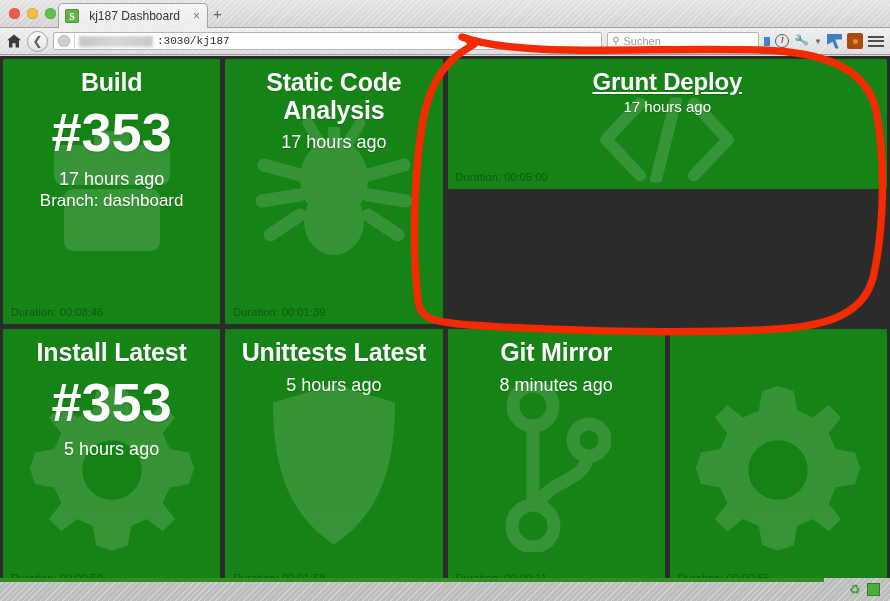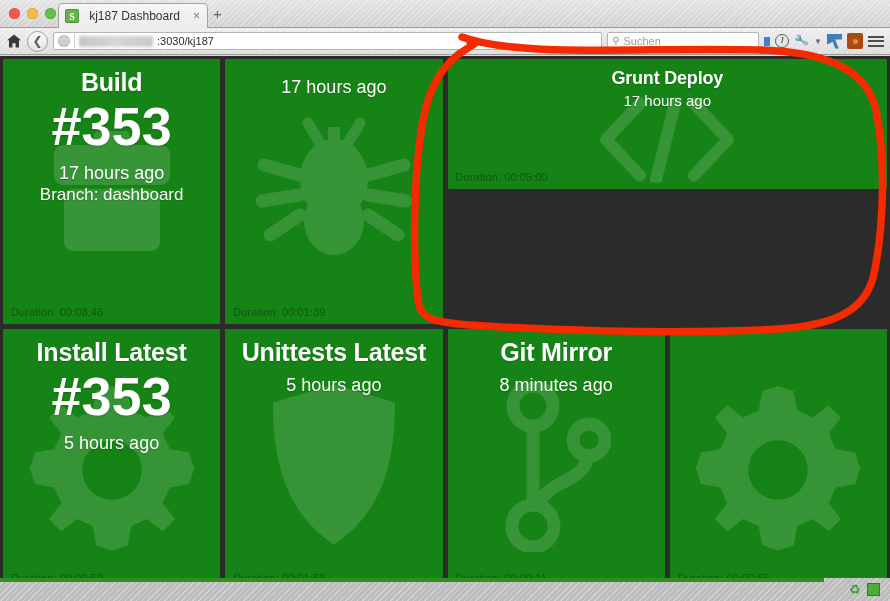--- a/index.html
+++ b/index.html
@@ -135,21 +135,21 @@
     background: #d0d0d0; flex: 0 0 auto;
     box-shadow: inset 0 0 0 1px #bdbdbd;
   }
   .url-sep { width:1px;height:14px;background:#cfcfcf;flex:0 0 auto; }
   .url-redacted {
     width: 74px; height: 11px;
     background: linear-gradient(90deg,#c6c6c6,#d6d6d6,#c9c9c9);
     filter: blur(1.6px);
     flex: 0 0 auto;
   }
-  .url-text { font-size: 11px; color: #2a2a2a; white-space: nowrap; }
+  .url-text { font-size: 11px; color: #2a2a2a; white-space: nowrap; font-family: Liberation Mono, monospace; }
 
   .searchbar {
     position: relative; z-index: 2;
     width: 152px; height: 18px;
     background: #fff; border: 1px solid #b4b4b4; border-radius: 2px;
     display: flex; align-items: center; gap: 4px;
     padding: 0 4px; flex: 0 0 auto;
   }
   .search-glyph { color:#8d8d8d; font-size:10px; line-height:1; }
   .search-ph { font-size: 11px; color: #9a9a9a; }
@@ -224,26 +224,27 @@
 
   .tile-inner { position: relative; z-index: 2; }
 
   .tile-title {
     font-size: 25px;
     font-weight: bold;
     line-height: 1.1;
     letter-spacing: -.2px;
     text-shadow: 0 1px 1px rgba(0,0,0,.18);
   }
-  .tile.compact .tile-title { font-size: 18px; }
+  .tile.compact .tile-title { font-size: 24px; text-decoration: underline; }
 
   .tile-number {
     font-size: 54px;
     font-weight: bold;
     line-height: 1.08;
+    margin-top: 6px;
     text-shadow: 0 1px 2px rgba(0,0,0,.18);
   }
   .tile-sub {
     font-size: 18px;
     margin-top: 7px;
     line-height: 1.25;
     text-shadow: 0 1px 1px rgba(0,0,0,.18);
   }
   .tile.compact .tile-sub { font-size: 15px; margin-top: 3px; }
   .tile-branch {
@@ -387,20 +388,21 @@
             <svg width="160" height="150" viewBox="0 0 160 150">
               <ellipse cx="80" cy="62" rx="34" ry="40" fill="#ffffff"></ellipse>
               <ellipse cx="80" cy="104" rx="30" ry="34" fill="#ffffff"></ellipse>
               <rect x="74" y="10" width="12" height="120" fill="#ffffff"></rect>
               <path d="M46 58 L10 48 M46 78 L8 84 M46 98 L16 118" stroke="#ffffff" stroke-width="13" stroke-linecap="round" fill="none"></path>
               <path d="M114 58 L150 48 M114 78 L152 84 M114 98 L144 118" stroke="#ffffff" stroke-width="13" stroke-linecap="round" fill="none"></path>
               <path d="M66 26 L54 6 M94 26 L106 6" stroke="#ffffff" stroke-width="11" stroke-linecap="round" fill="none"></path>
             </svg>
           </span>
           <div class="tile-inner">
+            <div class="tile-title">Static Code Analysis</div>
             <div class="tile-sub">17 hours ago</div>
           </div>
           <div class="tile-duration">Duration: 00:01:39</div>
         </div>
 
         <div class="tile span2 compact" style="grid-column:3 / span 2;grid-row:1;">
           <span class="tile-wm" style="top:62%;">
             <svg width="150" height="85" viewBox="0 0 150 85">
               <path d="M48 6 L14 42 L48 78" stroke="#ffffff" stroke-width="12" fill="none" stroke-linecap="round" stroke-linejoin="round"></path>
               <path d="M102 6 L136 42 L102 78" stroke="#ffffff" stroke-width="12" fill="none" stroke-linecap="round" stroke-linejoin="round"></path>

